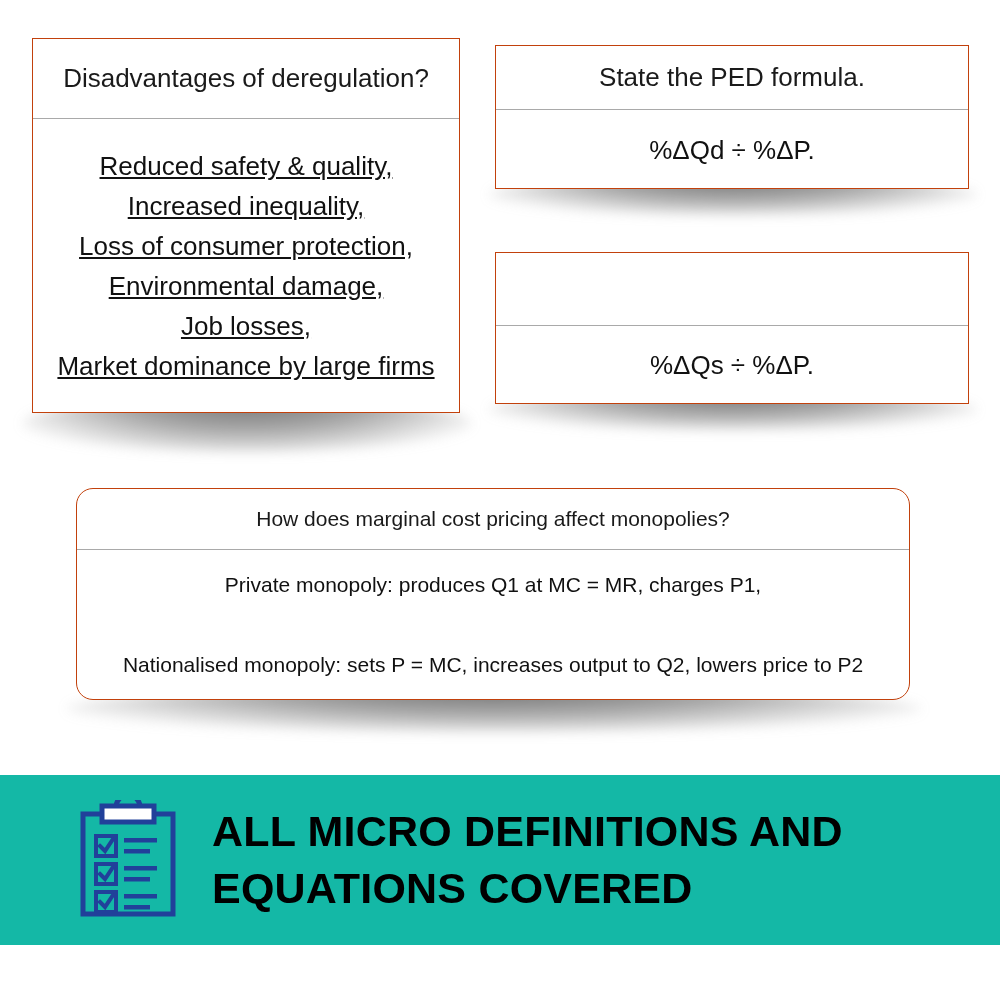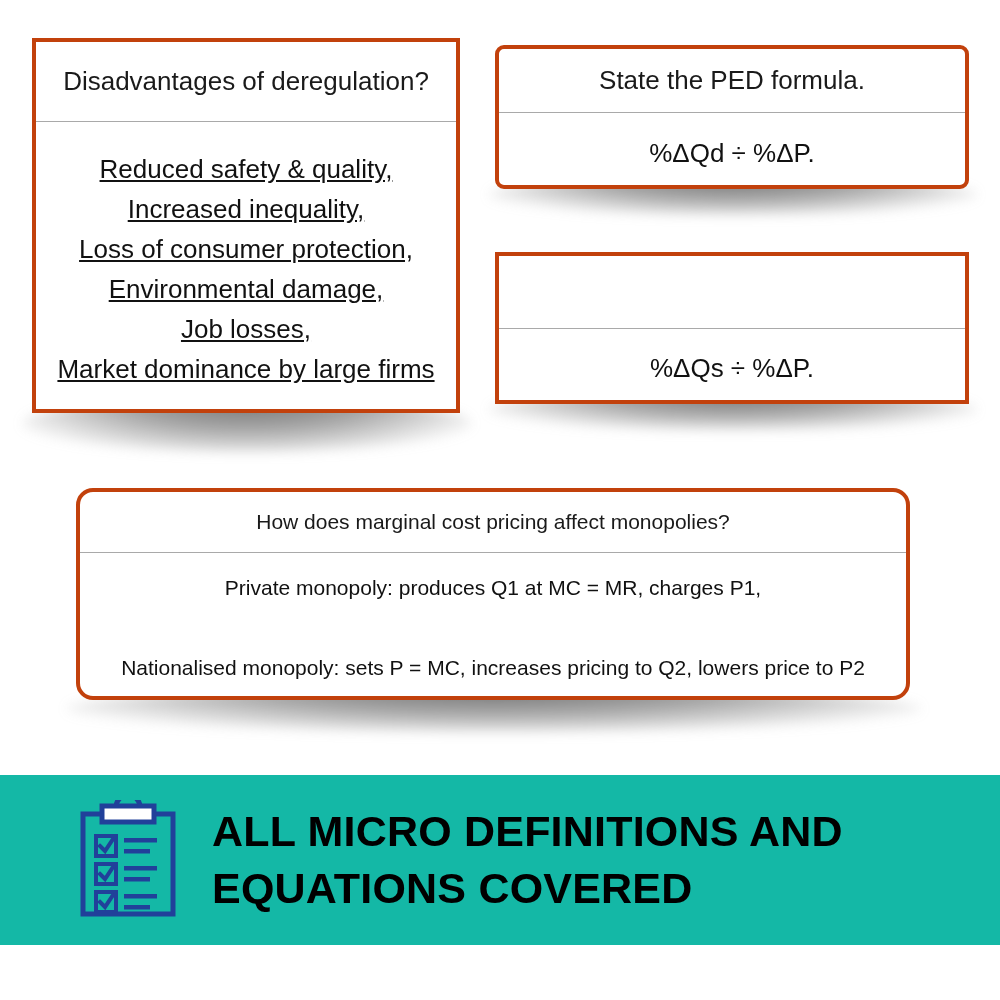--- a/index.html
+++ b/index.html
@@ -22,21 +22,21 @@
     position: absolute;
     left: 0; top: 0;
     width: 1000px;
     height: 1000px;
   }
 
   
   .card {
     position: absolute;
     background: #ffffff;
-    border: 4px solid #c2410c;
+    border: 1px solid #c2410c;
     box-sizing: border-box;
     z-index: 2;
   }
   
   .card-shadow {
     position: absolute;
     z-index: 1;
     background: radial-gradient(ellipse at 50% 0%,
                 rgba(60,60,60,0.75) 0%,
                 rgba(90,90,90,0.55) 40%,
@@ -81,21 +81,21 @@
   }
 
   
   #card-deregulation { left: 32px; top: 38px; width: 428px; height: 375px; }
   #card-deregulation .card-question { top: 0; height: 79px; }
   #card-deregulation .card-divider { top: 79px; }
   #card-deregulation .card-answer { top: 79px; height: 296px; text-decoration: underline; }
   #shadow-deregulation { left: 22px; top: 396px; width: 450px; height: 56px; }
 
   
-  #card-ped { left: 495px; top: 45px; width: 474px; height: 144px; border-radius: 9px; }
+  #card-ped { left: 495px; top: 45px; width: 474px; height: 144px; }
   #card-ped .card-question { top: 0; height: 63px; }
   #card-ped .card-divider { top: 63px; }
   #card-ped .card-answer { top: 63px; height: 81px; }
   #shadow-ped { left: 488px; top: 175px; width: 490px; height: 40px; }
 
   
   #card-pes { left: 495px; top: 252px; width: 474px; height: 152px; }
   #card-pes .card-question { top: 0; height: 72px; }
   #card-pes .card-divider { top: 72px; }
   #card-pes .card-answer { top: 72px; height: 80px; }
@@ -183,21 +183,21 @@
   </div>
 
   <div class="card-shadow" id="shadow-monopoly"></div>
   <div class="card" id="card-monopoly">
     <div class="card-question">
       <div class="q-text">How does marginal cost pricing affect monopolies?</div>
     </div>
     <div class="card-divider"></div>
     <div class="card-answer">
       <div class="a-text a-line first">Private monopoly: produces Q1 at MC = MR, charges P1,</div>
-      <div class="a-text a-line">Nationalised monopoly: sets P = MC, increases pricing to Q2, lowers price to P2</div>
+      <div class="a-text a-line">Nationalised monopoly: sets P = MC, increases output to Q2, lowers price to P2</div>
     </div>
   </div>
 
   <div id="footer-banner">
     <svg id="clipboard-icon" viewBox="0 0 100 120">
 
       <rect x="5" y="14" width="90" height="100" fill="none" stroke="#21409a" stroke-width="5"></rect>
 
       <rect x="24" y="6" width="52" height="16" fill="#ffffff" stroke="#21409a" stroke-width="5"></rect>
 

